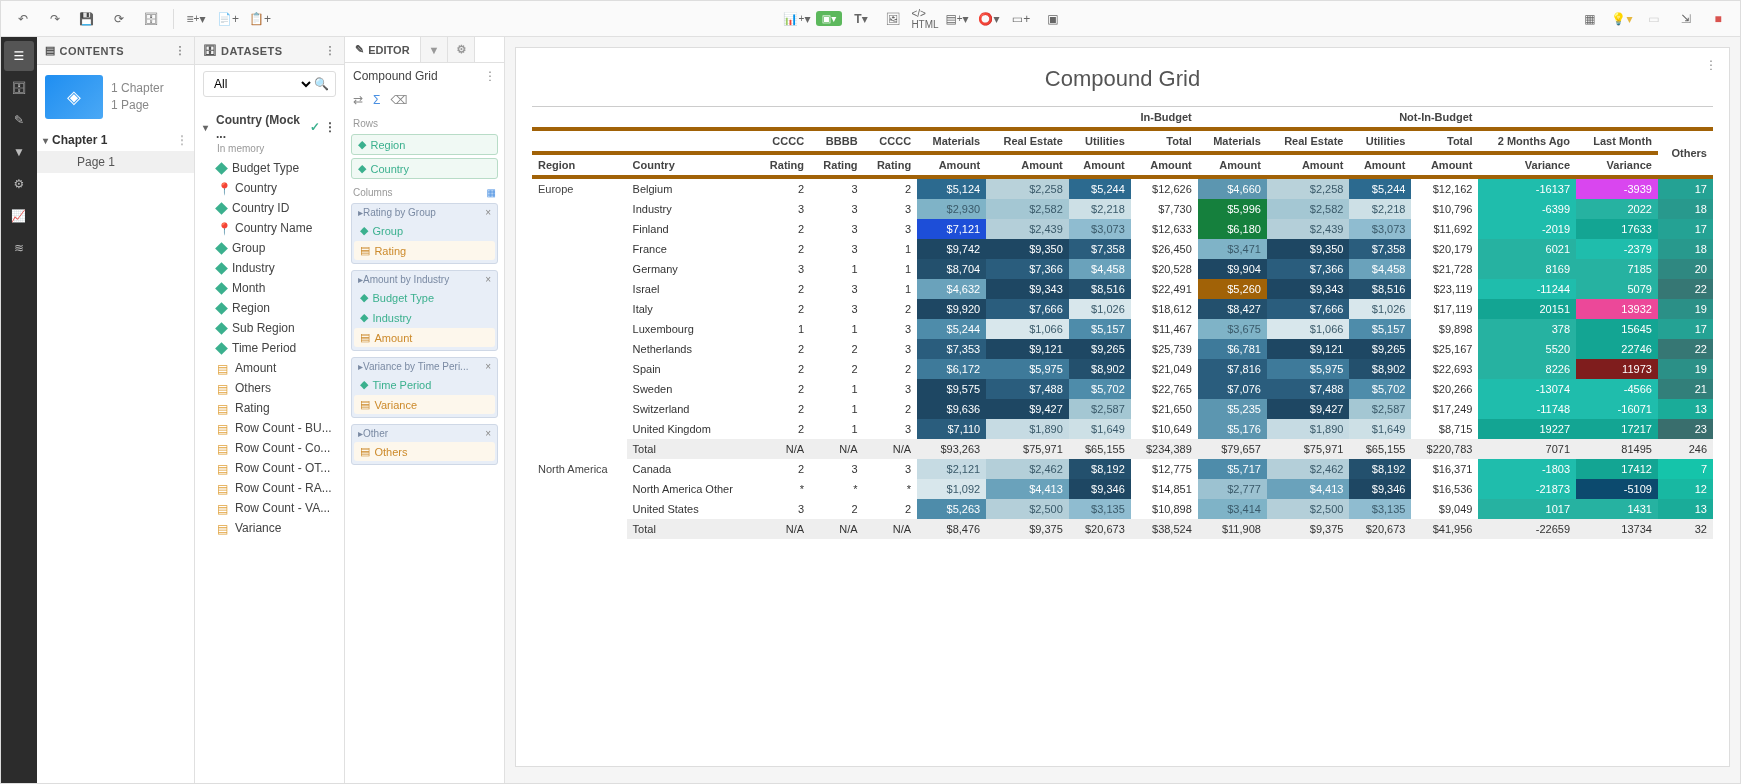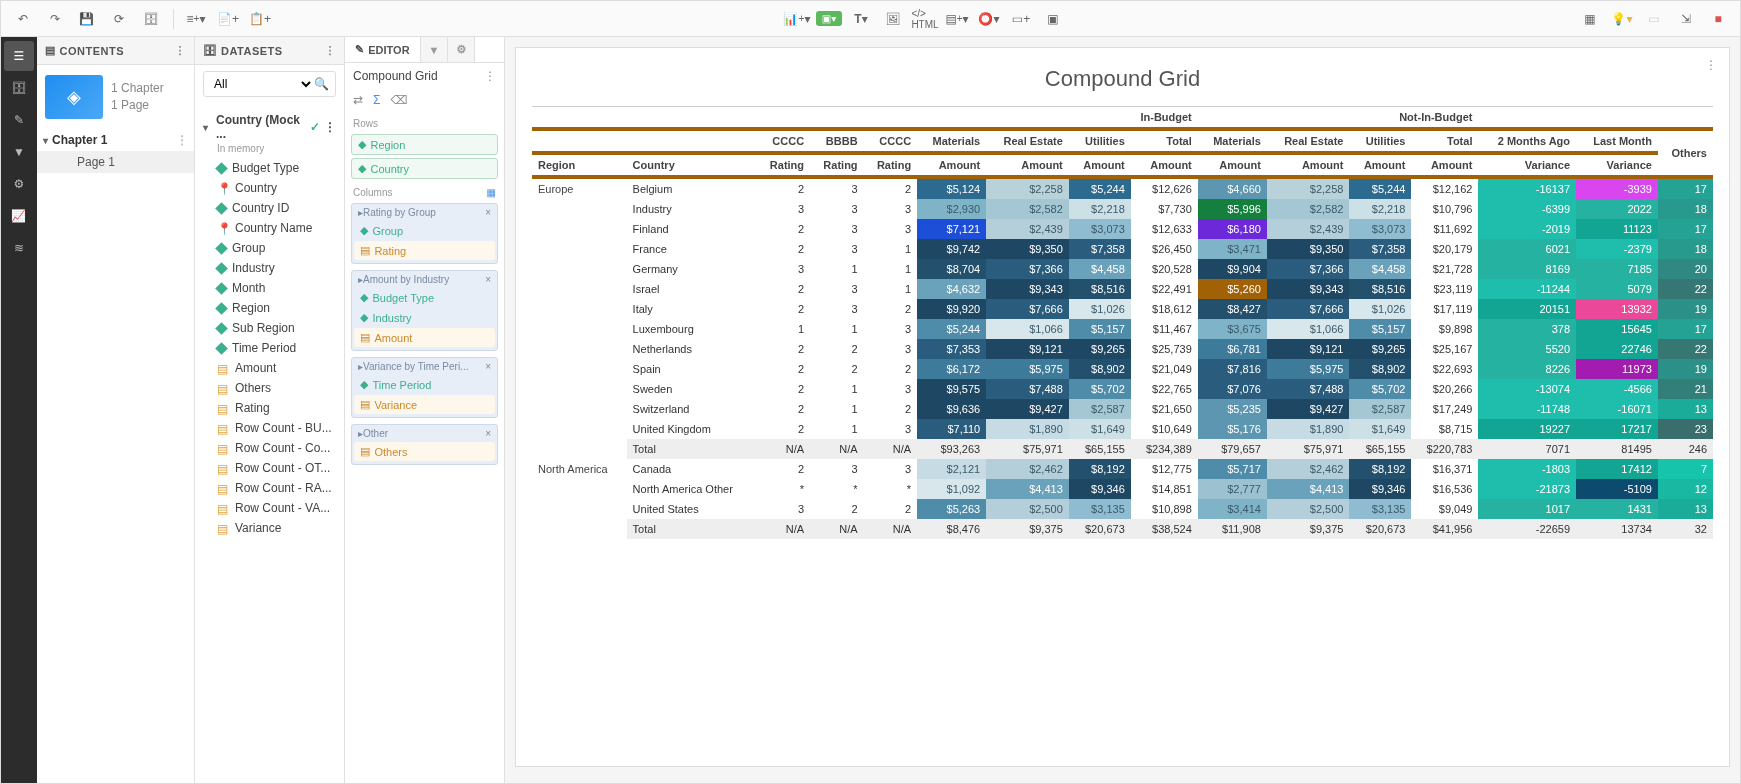--- a/index.html
+++ b/index.html
@@ -451,26 +451,26 @@
               </tr>
               <tr>
                 <td class="left">Finland</td>
                 <td>2</td>
                 <td>3</td>
                 <td>3</td>
                 <td class="heat" style="background:#1d4ed8;color:#fff">$7,121</td>
                 <td class="heat" style="background:#b4cfd9;color:#3a5a6a">$2,439</td>
                 <td class="heat" style="background:#8fbcd0;color:#3a5a6a">$3,073</td>
                 <td>$12,633</td>
-                <td class="heat" style="background:#6d28d9;color:#fff">$6,180</td>
+                <td class="heat" style="background:#15803d;color:#fff">$6,180</td>
                 <td class="heat" style="background:#b4cfd9;color:#3a5a6a">$2,439</td>
                 <td class="heat" style="background:#8fbcd0;color:#3a5a6a">$3,073</td>
                 <td>$11,692</td>
                 <td class="heat" style="background:#1fbdac">-2019</td>
-                <td class="heat" style="background:#13a593">11123</td>
+                <td class="heat" style="background:#13a593">17633</td>
                 <td class="heat" style="background:#24a294">17</td>
               </tr>
               <tr>
                 <td class="left">France</td>
                 <td>2</td>
                 <td>3</td>
                 <td>1</td>
                 <td class="heat" style="background:#1e4763;color:#fff">$9,742</td>
                 <td class="heat" style="background:#1e4763;color:#fff">$9,350</td>
                 <td class="heat" style="background:#2a5d7d;color:#fff">$7,358</td>
@@ -575,21 +575,21 @@
                 <td>2</td>
                 <td class="heat" style="background:#3e7a9a;color:#fff">$6,172</td>
                 <td class="heat" style="background:#3e7a9a;color:#fff">$5,975</td>
                 <td class="heat" style="background:#23506d;color:#fff">$8,902</td>
                 <td>$21,049</td>
                 <td class="heat" style="background:#2a5d7d;color:#fff">$7,816</td>
                 <td class="heat" style="background:#3e7a9a;color:#fff">$5,975</td>
                 <td class="heat" style="background:#23506d;color:#fff">$8,902</td>
                 <td>$22,693</td>
                 <td class="heat" style="background:#26b2a1">8226</td>
-                <td class="heat" style="background:#a21caf">11973</td>
+                <td class="heat" style="background:#7f1d1d">11973</td>
                 <td class="heat" style="background:#2b9087">19</td>
               </tr>
               <tr>
                 <td class="left">Sweden</td>
                 <td>2</td>
                 <td>1</td>
                 <td>3</td>
                 <td class="heat" style="background:#1e4763;color:#fff">$9,575</td>
                 <td class="heat" style="background:#2a5d7d;color:#fff">$7,488</td>
                 <td class="heat" style="background:#4e8caa;color:#fff">$5,702</td>

